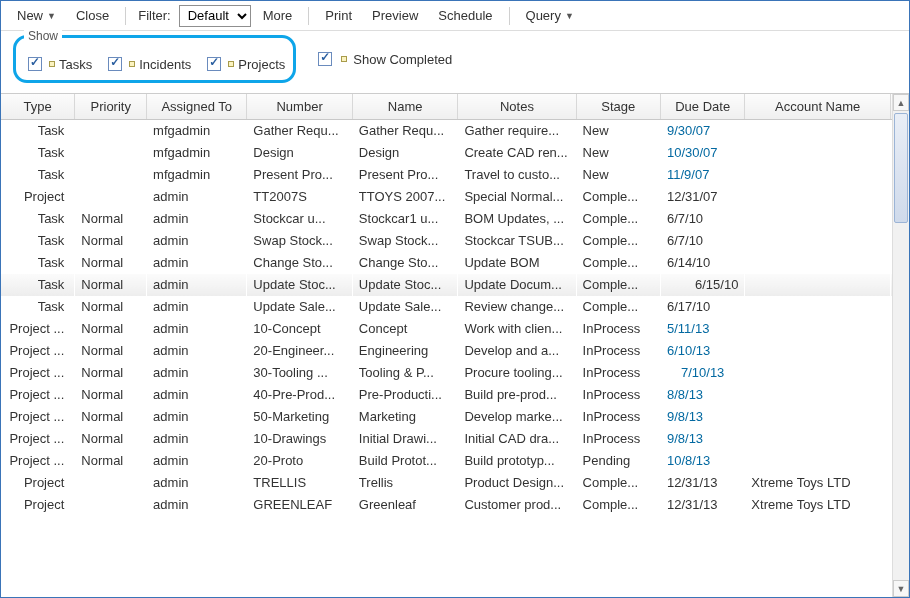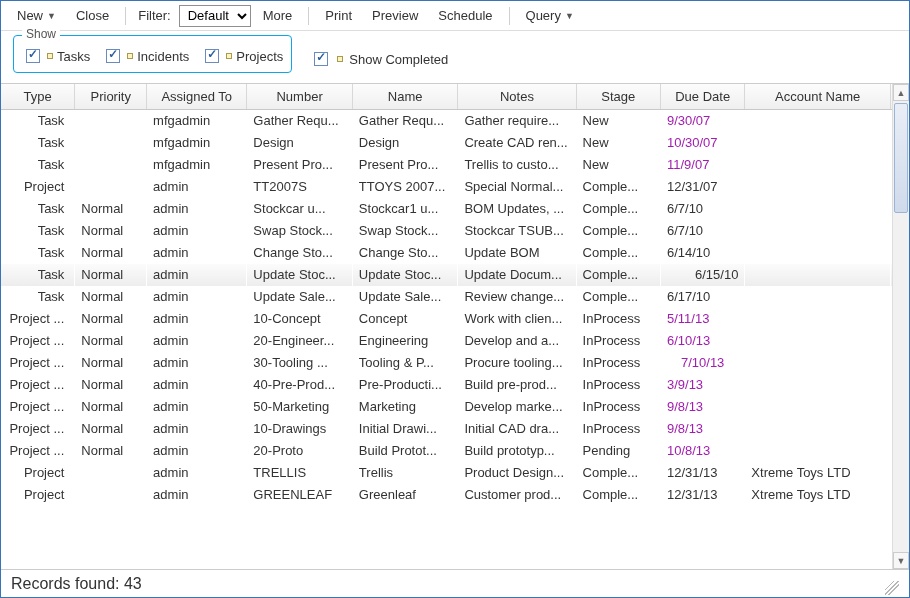--- a/index.html
+++ b/index.html
@@ -24,21 +24,21 @@
   
   .toolbar { height:30px; display:flex; align-items:center; gap:4px; padding:0 8px; background:#fff; border-bottom:1px solid #ddd; }
   .tb-item { padding:3px 8px; border-radius:3px; color:#333; cursor:default; display:flex; align-items:center; gap:4px; }
   .tb-item .caret { font-size:9px; color:#555; }
   .tb-sep { width:1px; height:18px; background:#d0d0d0; margin:0 4px; }
   .tb-label { color:#333; padding:3px 4px; }
   .tb-select { border:1px solid #8f8f8f; background:#fff; height:22px; font-size:13px; padding:0 4px; }
 
   
   .filter-row { display:flex; align-items:flex-start; gap:18px; padding:4px 12px 10px 12px; }
-  .show-group { border:1px solid #0ea5e9; border-radius:4px; padding:2px 8px 6px 8px; position:relative; }
+  .show-group { border:3px solid #0ea5e9; border-radius:14px; padding:8px 8px 6px 8px; position:relative; }
   .show-group-legend { position:absolute; top:-9px; left:8px; background:#fff; padding:0 4px; font-size:12px; color:#555; }
   .show-group-items { display:flex; gap:12px; margin-top:8px; }
   .chk-wrap { display:flex; align-items:center; gap:4px; }
   .chk { width:14px; height:14px; appearance:none; border:1px solid #6a8bbd; background:#fff; position:relative; }
   .chk:checked::after { content:"✓"; position:absolute; top:-3px; left:1px; font-size:12px; color:#2b5fa0; font-weight:bold; }
   .pin { width:6px; height:6px; border:1px solid #a89b4b; background:#fbf3c0; display:inline-block; }
   .chk-label { font-size:13px; color:#333; }
   .show-completed { display:flex; align-items:center; gap:6px; margin-top:14px; }
 
   
@@ -50,21 +50,21 @@
     font-weight:normal; text-align:center; padding:5px 6px; font-size:13px; color:#333;
     white-space:nowrap; overflow:hidden; text-overflow:ellipsis;
   }
   tbody td {
     padding:2px 6px; font-size:13px; color:#333;
     white-space:nowrap; overflow:hidden; text-overflow:ellipsis;
     border-right:1px solid transparent;
     line-height:18px;
   }
   tbody tr.hover td { background:linear-gradient(#fbfbfb,#ededed); }
-  td.due-overdue { color:#a21caf; }
+  td.due-overdue { color:#0369a1; }
   .vscroll { position:absolute; right:0; top:0; bottom:0; width:17px; background:#f1f1f1; border-left:1px solid #ddd; display:flex; flex-direction:column; }
   .vscroll .arrow { height:17px; background:#f7f7f7; border:1px solid #ccc; display:flex; align-items:center; justify-content:center; font-size:9px; color:#666; }
   .vscroll .track { flex:1; position:relative; }
   .vscroll .thumb { position:absolute; top:2px; left:1px; right:1px; height:110px; background:linear-gradient(#e9eef6,#cfdaeb); border:1px solid #9bb4d6; border-radius:2px; }
 
   
   .statusbar { height:28px; border-top:1px solid #ccc; display:flex; align-items:center; padding:0 10px; font-size:16px; color:#333; background:#fff; justify-content:space-between; }
   .resize-grip { width:14px; height:14px; align-self:flex-end; margin-bottom:2px; background:
     linear-gradient(135deg, transparent 0 6px, #b7b7b7 6px 7px, transparent 7px 9px, #b7b7b7 9px 10px, transparent 10px 12px, #b7b7b7 12px 13px, transparent 13px);
   }
@@ -182,21 +182,21 @@
             <td class="due-overdue" style="text-align: left;">10/30/07</td>
             <td style="text-align: left;"></td>
             <td></td>
           </tr>
           <tr>
             <td style="text-align: right; padding-right: 10px;">Task</td>
             <td style="text-align: left;"></td>
             <td style="text-align: left;">mfgadmin</td>
             <td style="text-align: left;">Present Pro...</td>
             <td style="text-align: left;">Present Pro...</td>
-            <td style="text-align: left;">Trellis to custo...</td>
+            <td style="text-align: left;">Travel to custo...</td>
             <td style="text-align: left;">New</td>
             <td class="due-overdue" style="text-align: left;">11/9/07</td>
             <td style="text-align: left;"></td>
             <td></td>
           </tr>
           <tr>
             <td style="text-align: right; padding-right: 10px;">Project</td>
             <td style="text-align: left;"></td>
             <td style="text-align: left;">admin</td>
             <td style="text-align: left;">TT2007S</td>
@@ -304,21 +304,21 @@
             <td></td>
           </tr>
           <tr>
             <td style="text-align: right; padding-right: 10px;">Project ...</td>
             <td style="text-align: left;">Normal</td>
             <td style="text-align: left;">admin</td>
             <td style="text-align: left;">40-Pre-Prod...</td>
             <td style="text-align: left;">Pre-Producti...</td>
             <td style="text-align: left;">Build pre-prod...</td>
             <td style="text-align: left;">InProcess</td>
-            <td class="due-overdue" style="text-align: left;">3/9/13</td>
+            <td class="due-overdue" style="text-align: left;">8/8/13</td>
             <td style="text-align: left;"></td>
             <td></td>
           </tr>
           <tr>
             <td style="text-align: right; padding-right: 10px;">Project ...</td>
             <td style="text-align: left;">Normal</td>
             <td style="text-align: left;">admin</td>
             <td style="text-align: left;">50-Marketing</td>
             <td style="text-align: left;">Marketing</td>
             <td style="text-align: left;">Develop marke...</td>
@@ -379,18 +379,14 @@
     </table>
     <div class="vscroll">
       <div class="arrow">▲</div>
       <div class="track">
         <div class="thumb"></div>
       </div>
       <div class="arrow">▼</div>
     </div>
   </div>
 
-  <div class="statusbar">
-    <span>Records found: 43</span>
-    <span class="resize-grip"></span>
-  </div>
 
 </div>
 
 </body></html>

